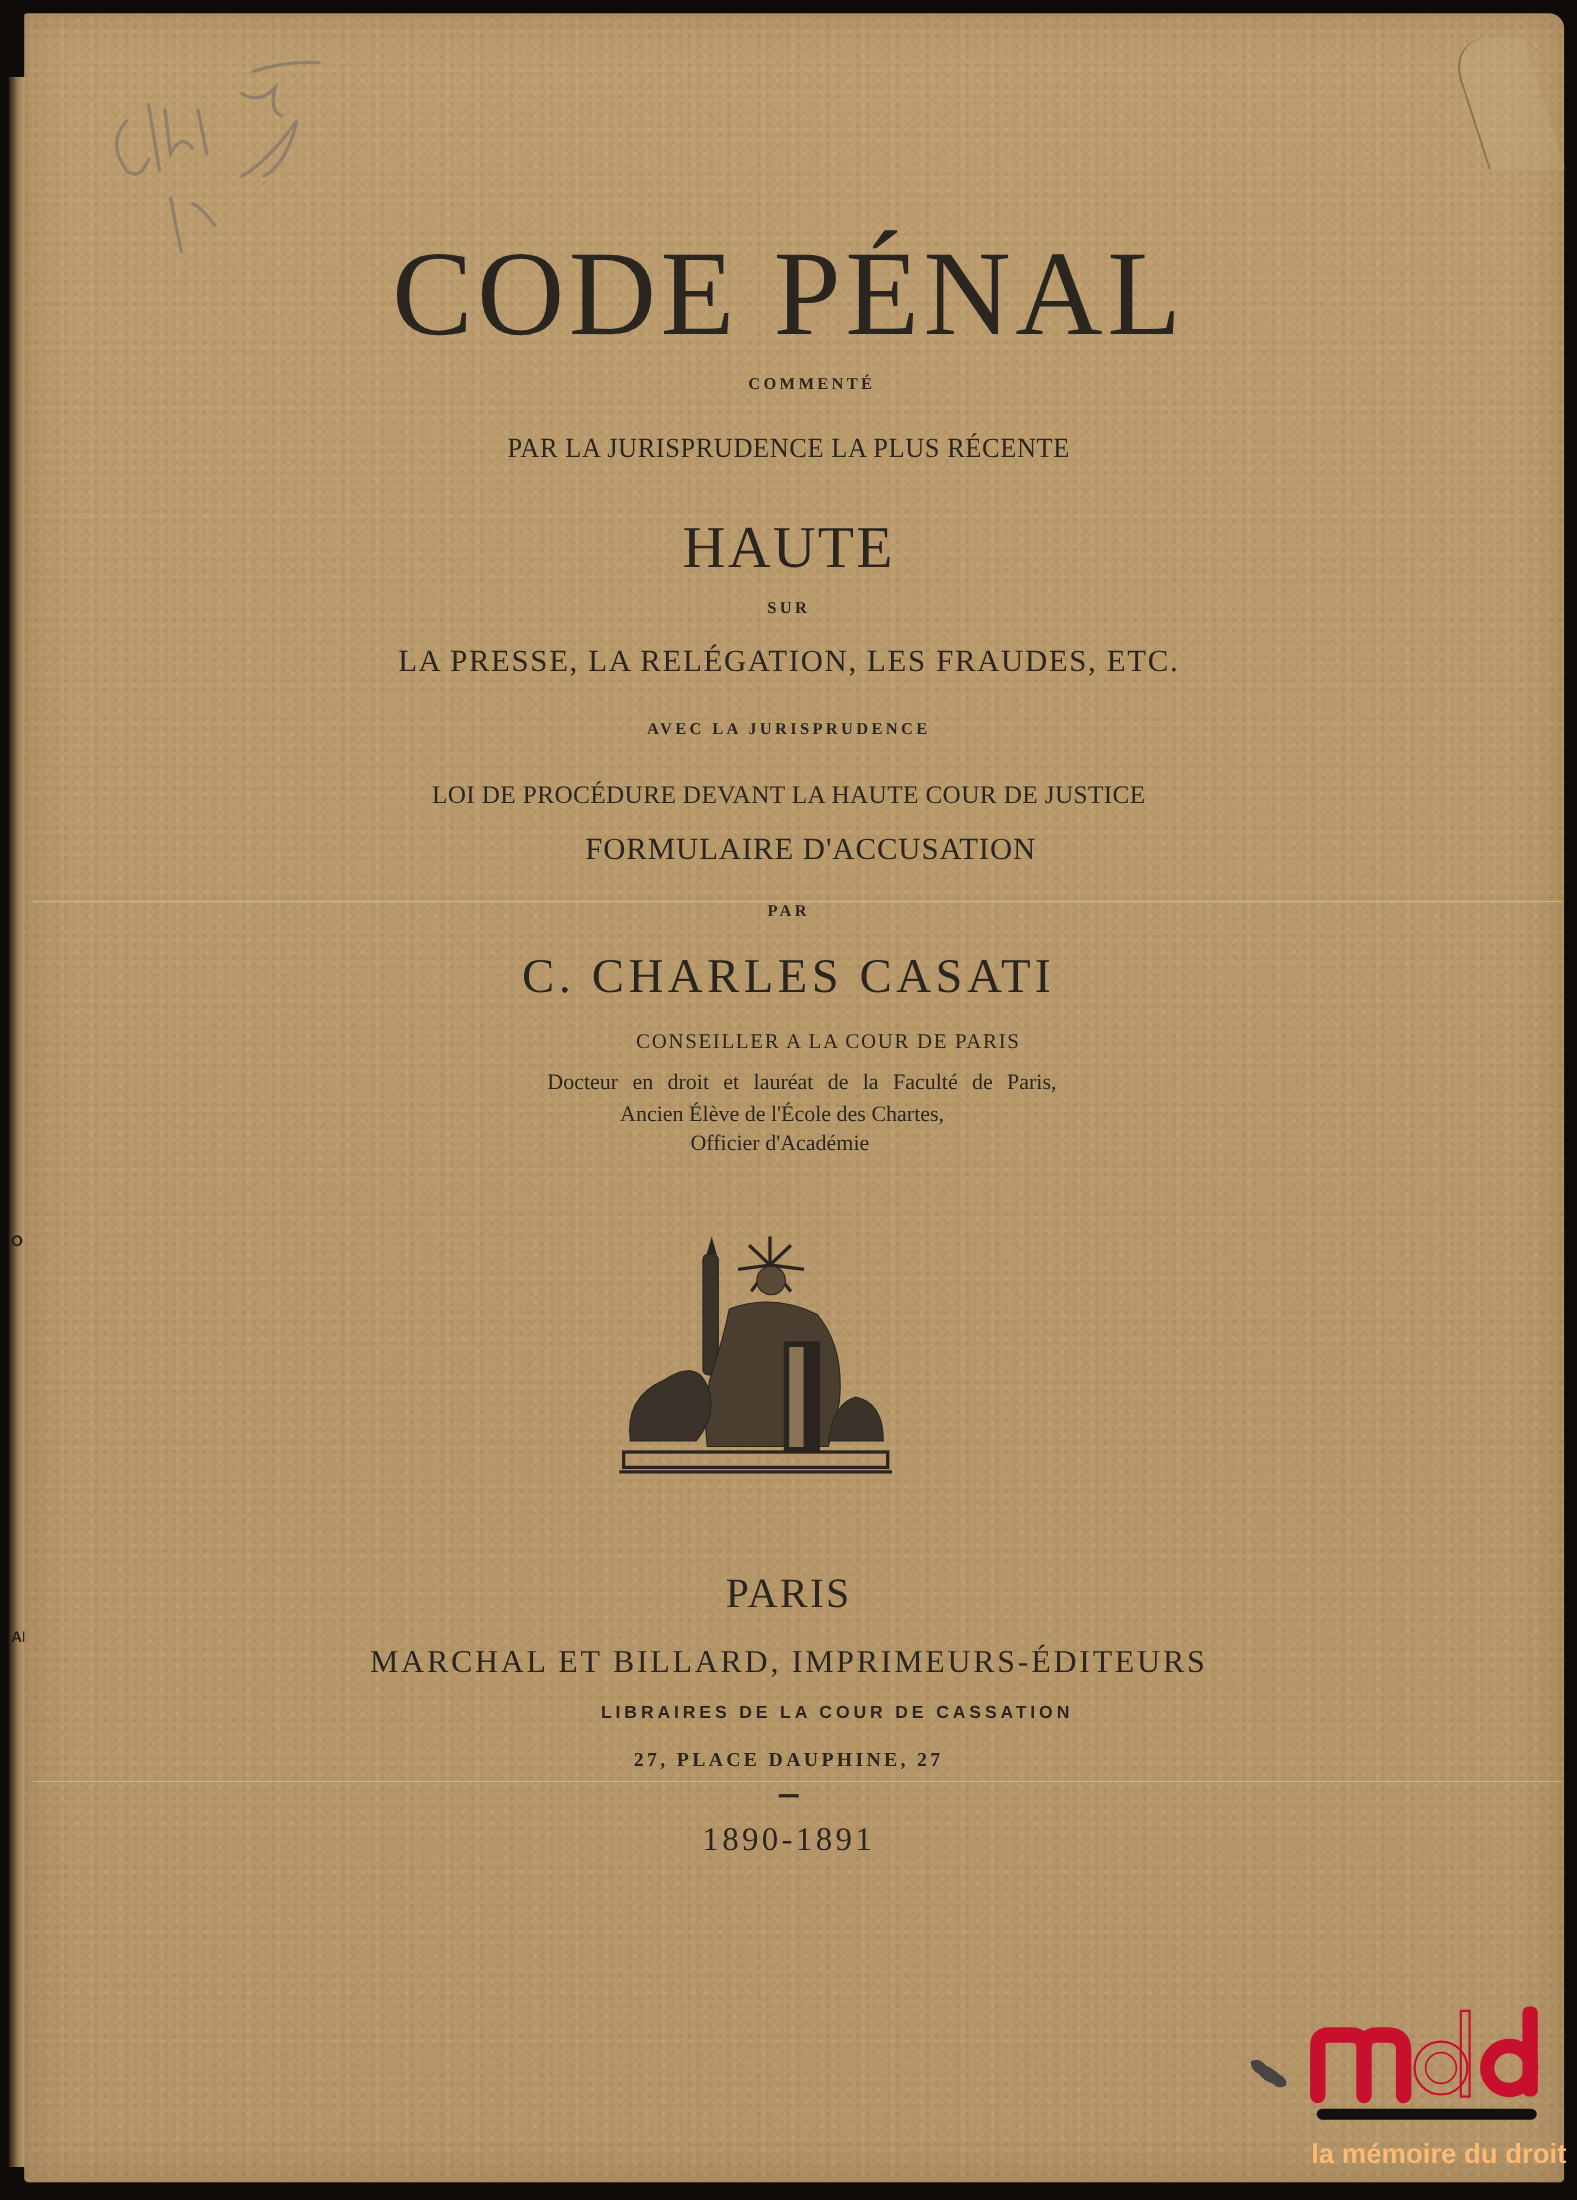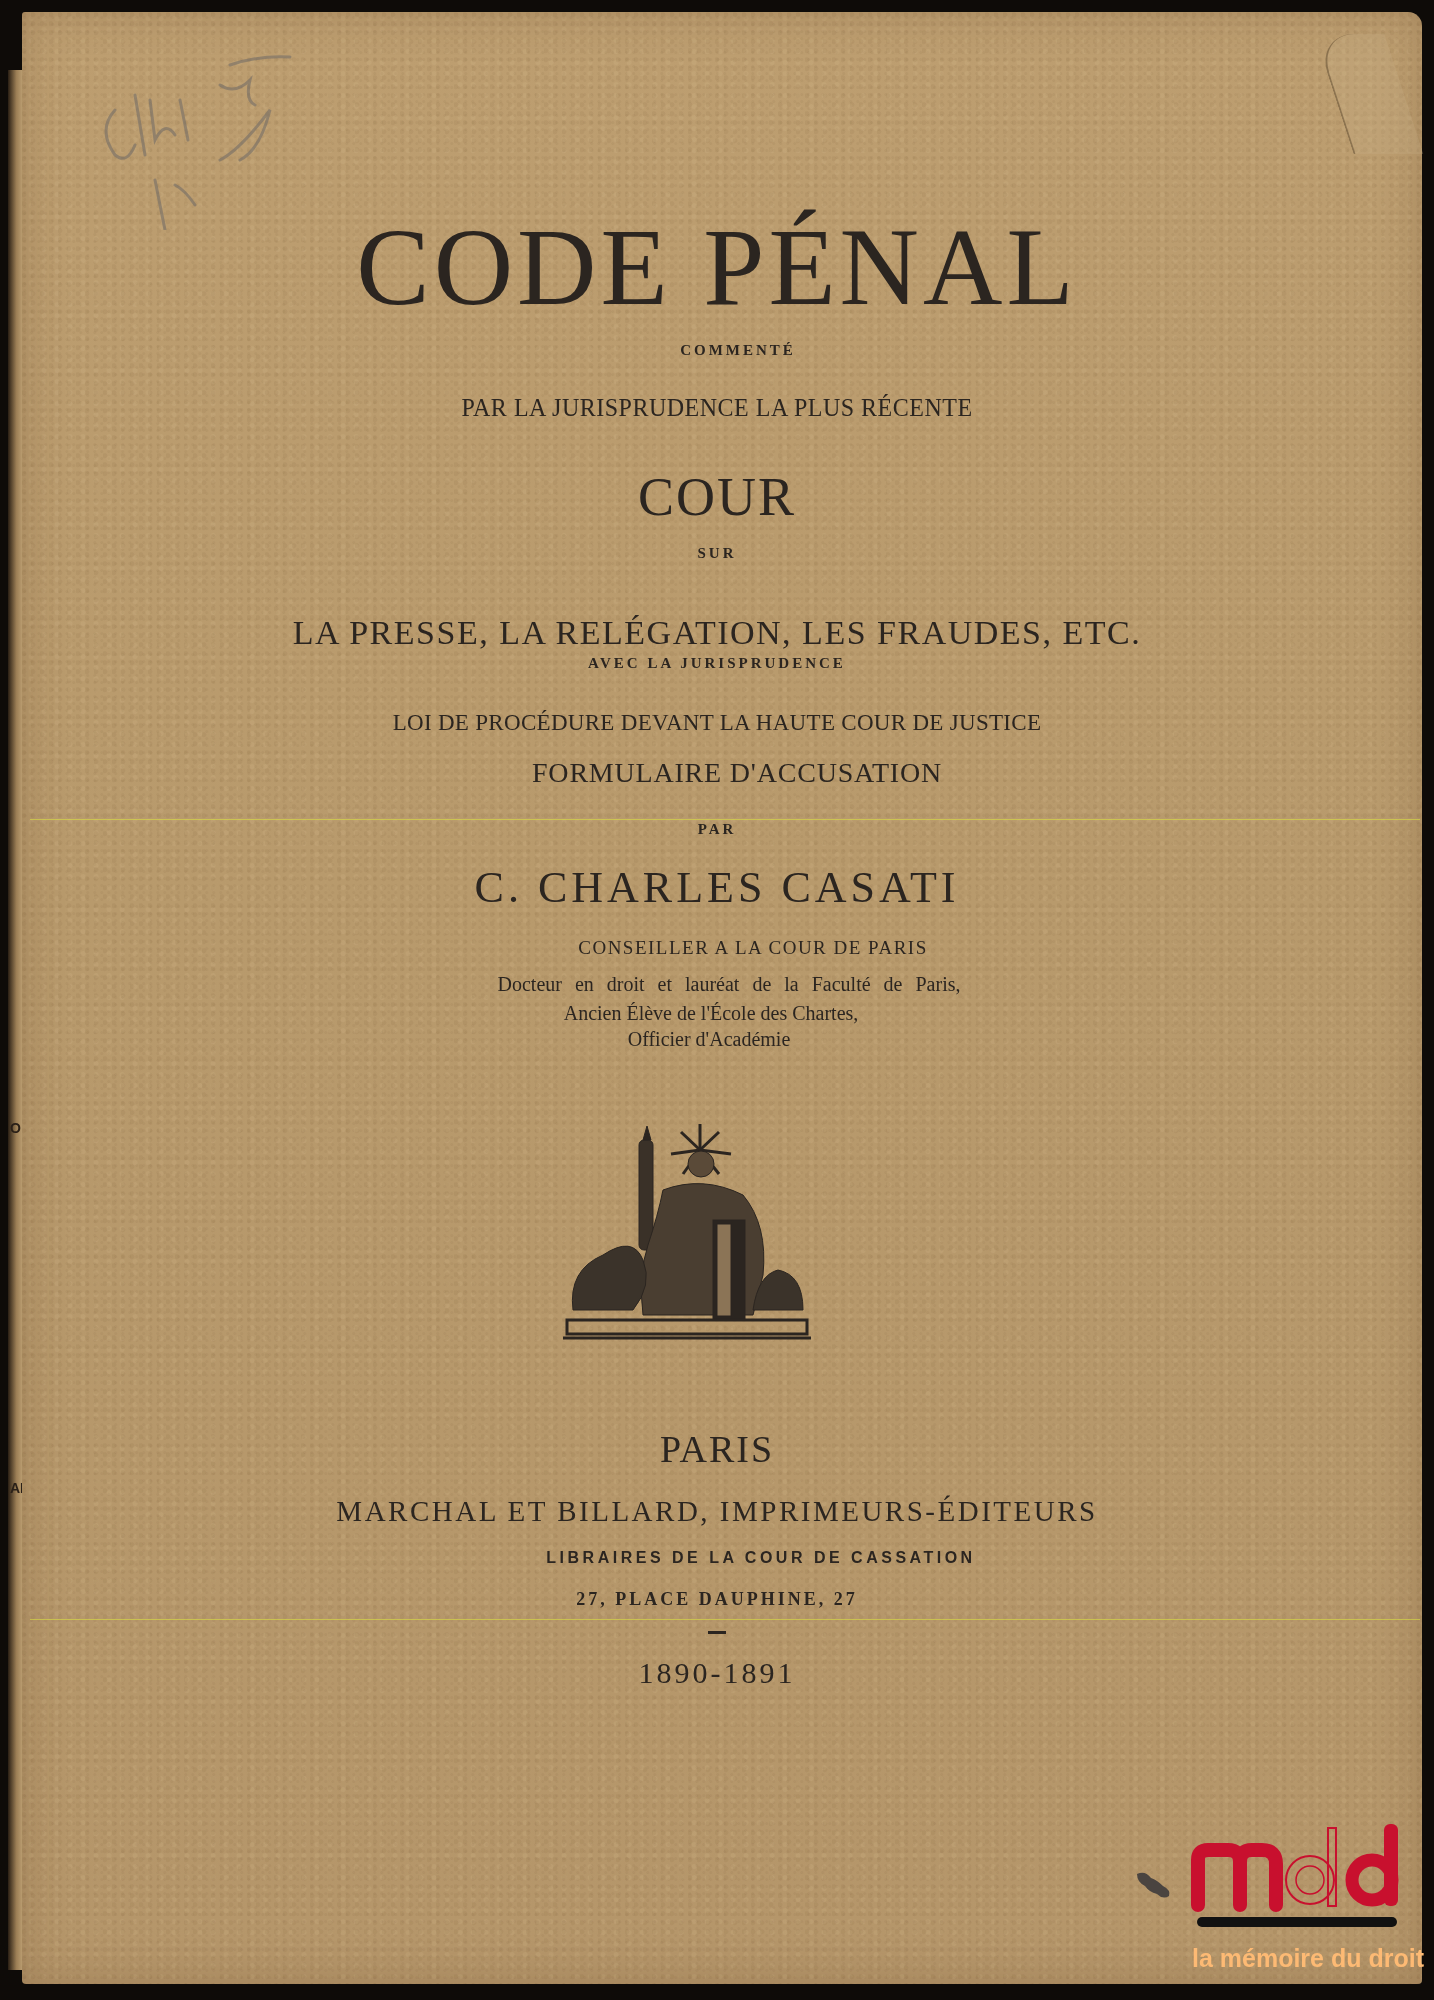--- a/index.html
+++ b/index.html
@@ -36,21 +36,21 @@
   .line {
     position: absolute; left: 0; width: 1434px; text-align: center; color: #2b2520;
     white-space: nowrap; line-height: 1;
   }
   .title { top: 212px; font-size: 110px; letter-spacing: 4px; font-weight: normal; }
   .tiny-caps { font-size: 15px; letter-spacing: 3px; font-weight: bold; }
   .commente { top: 343px; padding-left: 21px; }
   .sub1 { top: 396px; font-size: 24px; letter-spacing: 0.5px; transform: scaleY(1.05); }
   .lois { top: 470px; font-size: 54px; letter-spacing: 2px; }
   .sur { top: 546px; }
-  .presse { top: 588px; font-size: 34px; letter-spacing: 1.5px; margin-top: 28px; }
+  .presse { top: 588px; font-size: 28px; letter-spacing: 1.5px; }
   .avec { top: 656px; }
   .loiproc { top: 711px; font-size: 23px; letter-spacing: 0.3px; }
   .formulaire { top: 759px; font-size: 28px; letter-spacing: 0.8px; padding-left: 20px; }
   .par { top: 822px; }
   .author { top: 866px; font-size: 44px; letter-spacing: 4px; }
   .conseiller { top: 938px; font-size: 19px; letter-spacing: 1.5px; margin-left: 36px; }
   .doc1 { top: 974px; font-size: 20px; word-spacing: 8px; left: 12px; }
   .doc2 { top: 1003px; font-size: 20px; left: -6px; }
   .doc3 { top: 1029px; font-size: 20px; left: -8px; }
   .emblem { position: absolute; left: 553px; top: 1120px; width: 262px; height: 226px; }
@@ -86,21 +86,21 @@
     <path d="M35 80 q-18 20 0 45 q12 10 20 -10"></path>
     <path d="M55 65 l10 60 M70 70 l5 40 q10 -20 20 -5 M100 70 l8 40"></path>
     <path d="M150 35 q30 -10 60 -8 M140 55 q15 10 30 -5 q-5 20 5 25"></path>
     <path d="M75 150 l10 50 M95 155 q10 5 20 20 M140 130 q20 -10 50 -50 q-10 40 -30 50"></path>
   </g>
 </svg>
 
 <div class="line title">CODE PÉNAL</div>
 <div class="line tiny-caps commente">COMMENTÉ</div>
 <div class="line sub1">PAR LA JURISPRUDENCE LA PLUS RÉCENTE</div>
-<div class="line lois">COUR</div>
+<div class="line lois">HAUTE</div>
 <div class="line tiny-caps sur">SUR</div>
 <div class="line presse">LA PRESSE, LA RELÉGATION, LES FRAUDES, ETC.</div>
 <div class="line tiny-caps avec">AVEC LA JURISPRUDENCE</div>
 <div class="line loiproc">LOI DE PROCÉDURE DEVANT LA HAUTE COUR DE JUSTICE</div>
 <div class="line formulaire">FORMULAIRE D'ACCUSATION</div>
 <div class="line tiny-caps par">PAR</div>
 <div class="line author">C. CHARLES CASATI</div>
 <div class="line conseiller">CONSEILLER A LA COUR DE PARIS</div>
 <div class="line doc1">Docteur en droit et lauréat de la Faculté de Paris,</div>
 <div class="line doc2">Ancien Élève de l'École des Chartes,</div>

